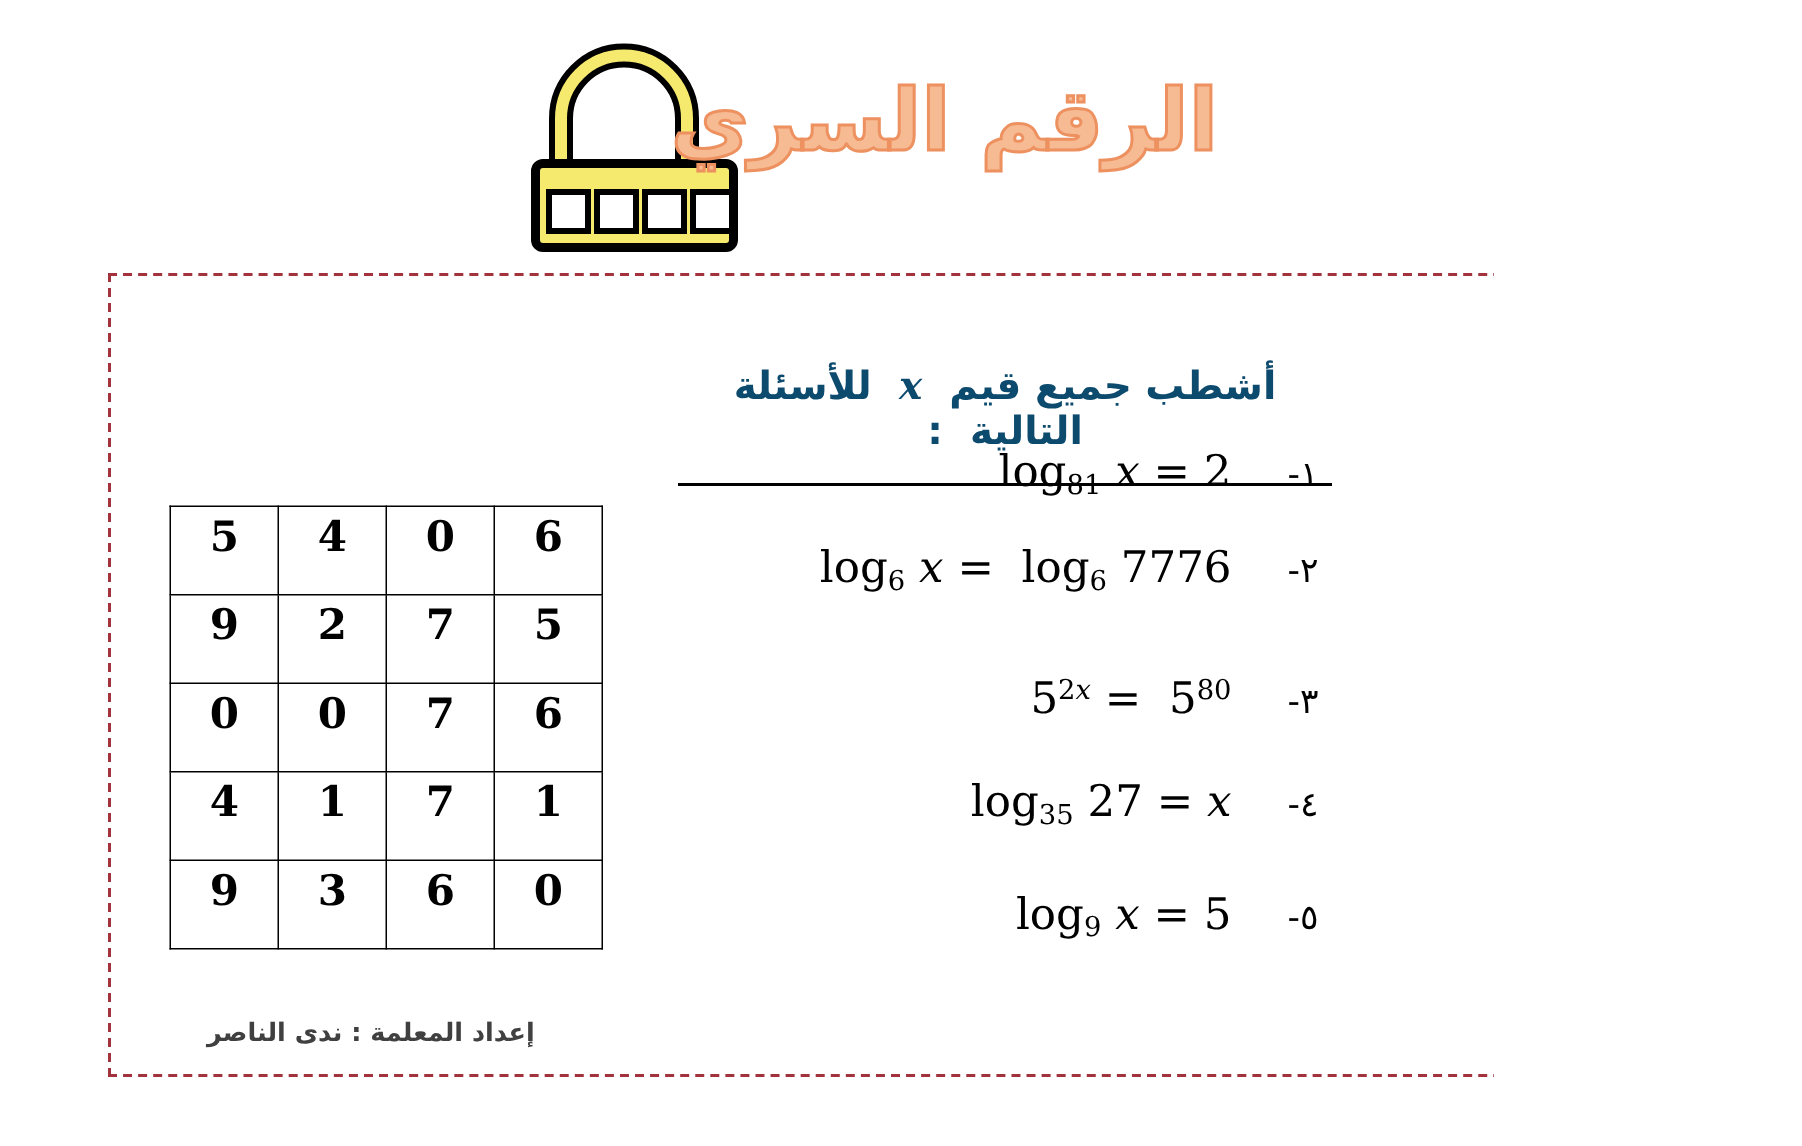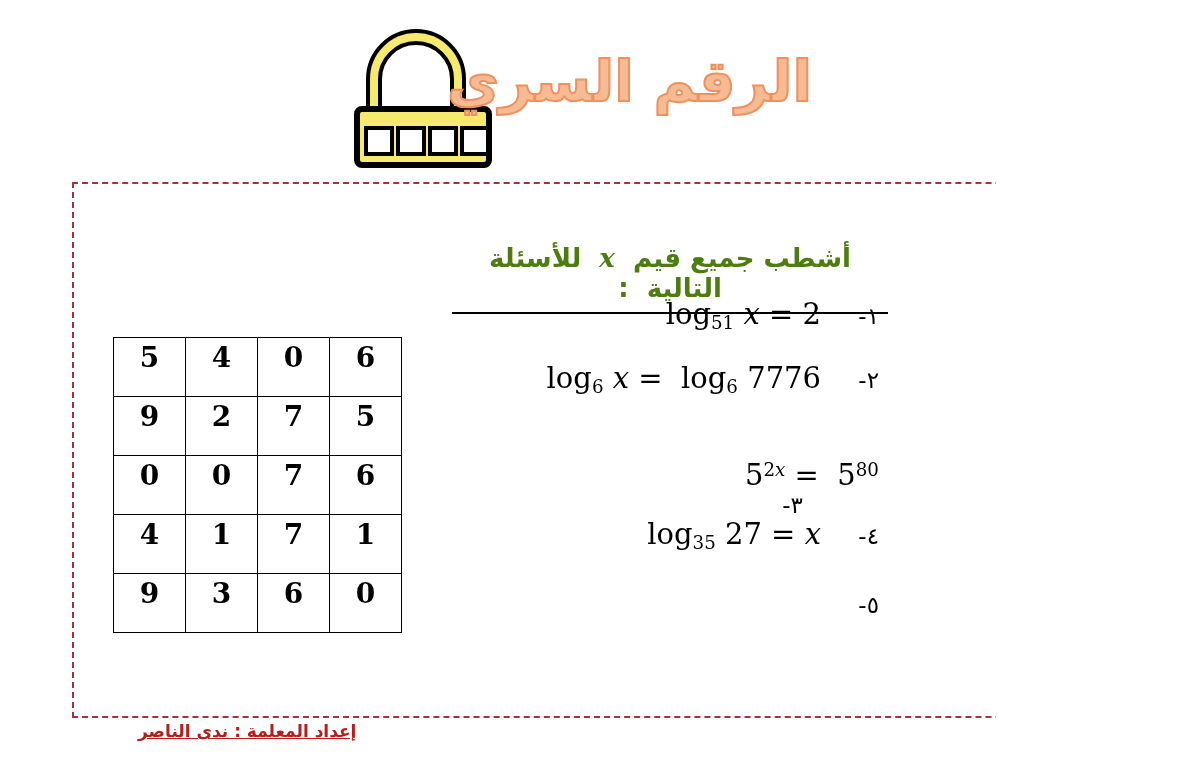--- a/index.html
+++ b/index.html
@@ -50,23 +50,23 @@
   
   .instruction {
     position: absolute;
     top: 243px;
     left: 452px;
     width: 436px;
     direction: rtl;
     text-align: center;
     font-size: 26px;
     font-weight: bold;
-    color: #4d7c0f;
+    color: #0c4a6e;
     border-bottom: 2.5px solid #000;
-    padding-bottom: 9px;
+    padding-bottom: 19px;
   }
 
   
   .grid-table {
     position: absolute;
     left: 113px;
     top: 337px;
     border-collapse: collapse;
   }
   .grid-table td {
@@ -94,21 +94,21 @@
     position: absolute;
     right: 0;
     display: flex;
     align-items: baseline;
     justify-content: flex-end;
     direction: ltr;
     white-space: nowrap;
   }
   .q-row:nth-child(1) { top: 297px; }
   .q-row:nth-child(2) { top: 361px; justify-content: space-between; }
-  .q-row:nth-child(3) { top: 458px; flex-direction: column; }
+  .q-row:nth-child(3) { top: 448px; }
   .q-row:nth-child(4) { top: 517px; }
   .q-row:nth-child(5) { top: 592px; }
 
   .eq {
     font-family: "DejaVu Serif", serif;
     font-size: 29px;
     color: #000;
   }
   .eq sub, .eq sup {
     font-size: 63%;
@@ -126,26 +126,25 @@
     text-align: right;
     font-size: 23px;
     color: #000;
     font-family: "DejaVu Sans", sans-serif;
   }
 
   
   .credit {
     position: absolute;
     left: 138px;
-    top: 721px;
+    top: 679px;
     direction: rtl;
     font-size: 17px;
     font-weight: bold;
-    color: #b91c1c;
-    text-decoration: underline;
+    color: #404040;
   }
 
   
   .lock-fill   { fill: var(--lock-yellow, #f5e96e); }
   .lock-stroke { stroke: var(--lock-outline, #000000); }
 </style>
 </head>
 <body>
 
 <div class="page">
@@ -203,35 +202,36 @@
           <td>9</td>
           <td>3</td>
           <td>6</td>
           <td>0</td>
         </tr>
       </tbody>
   </table>
 
   <div class="questions">
       <div class="q-row">
-        <span class="eq"><span>log</span><sub>51</sub><span>&nbsp;<i class="mx">x</i> = 2</span></span>
+        <span class="eq"><span>log</span><sub>81</sub><span>&nbsp;<i class="mx">x</i> = 2</span></span>
         <span class="qnum">-١</span>
       </div>
       <div class="q-row">
         <span class="eq"><span>log</span><sub>6</sub><span>&nbsp;<i class="mx">x</i> =&nbsp; log</span><sub>6</sub><span>&nbsp;7776</span></span>
         <span class="qnum">-٢</span>
       </div>
       <div class="q-row">
         <span class="eq"><span>5</span><sup>2<i class="mx">x</i></sup><span>&nbsp;=&nbsp; 5</span><sup>80</sup></span>
         <span class="qnum">-٣</span>
       </div>
       <div class="q-row">
         <span class="eq"><span>log</span><sub>35</sub><span>&nbsp;27 = <i class="mx">x</i></span></span>
         <span class="qnum">-٤</span>
       </div>
       <div class="q-row">
+        <span class="eq"><span>log</span><sub>9</sub><span>&nbsp;<i class="mx">x</i> = 5</span></span>
         <span class="qnum">-٥</span>
       </div>
     </div>
 
   <div class="credit">إعداد المعلمة : ندى الناصر</div>
 
 </div>
 
 </body></html>

